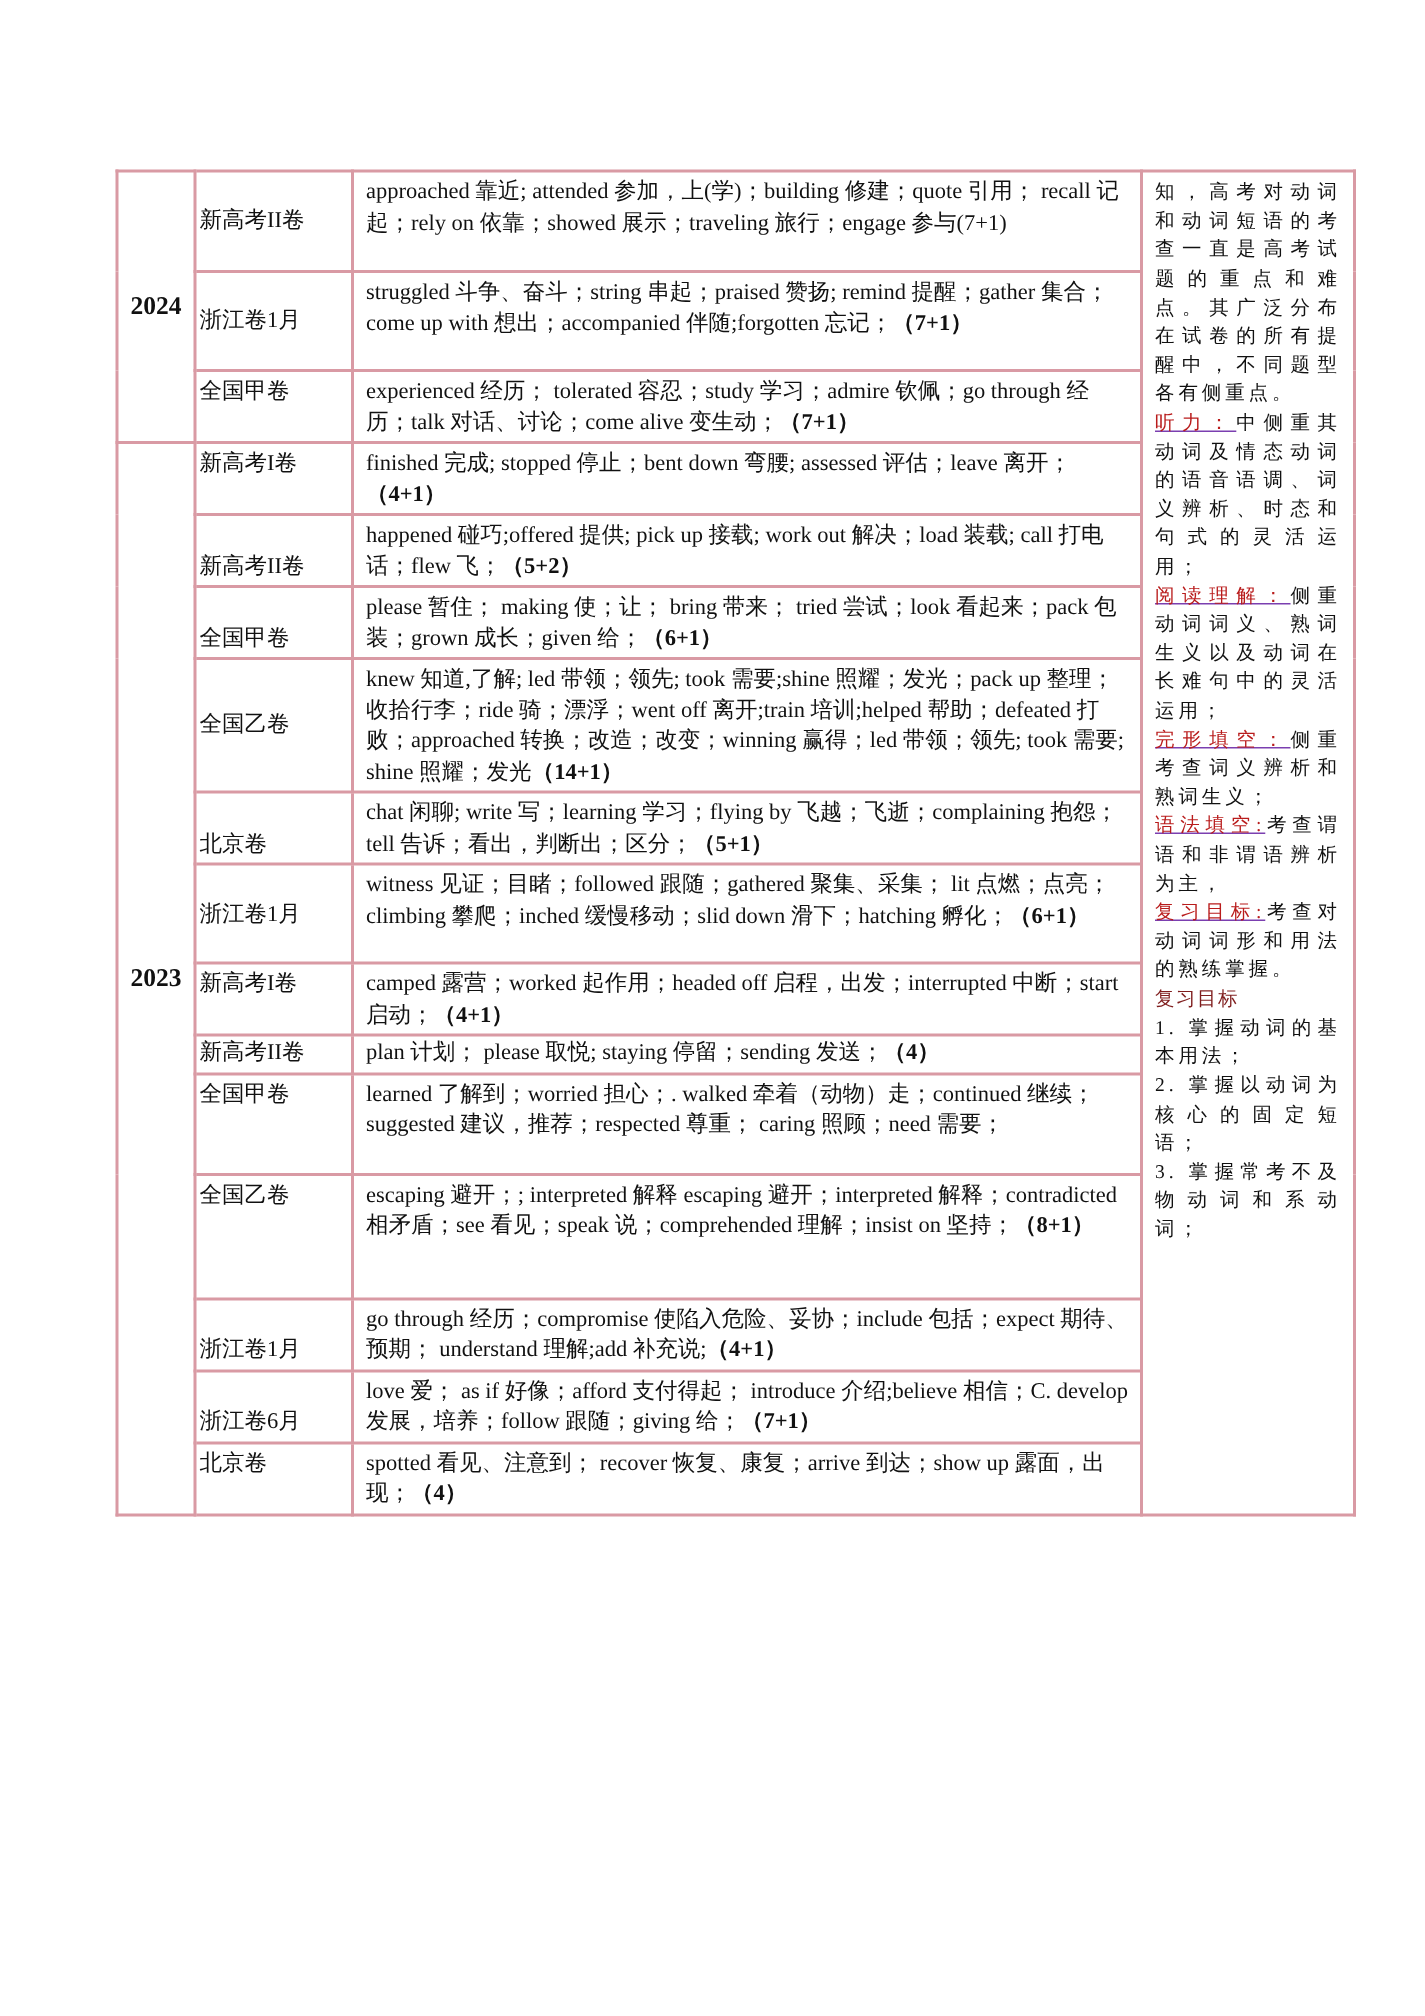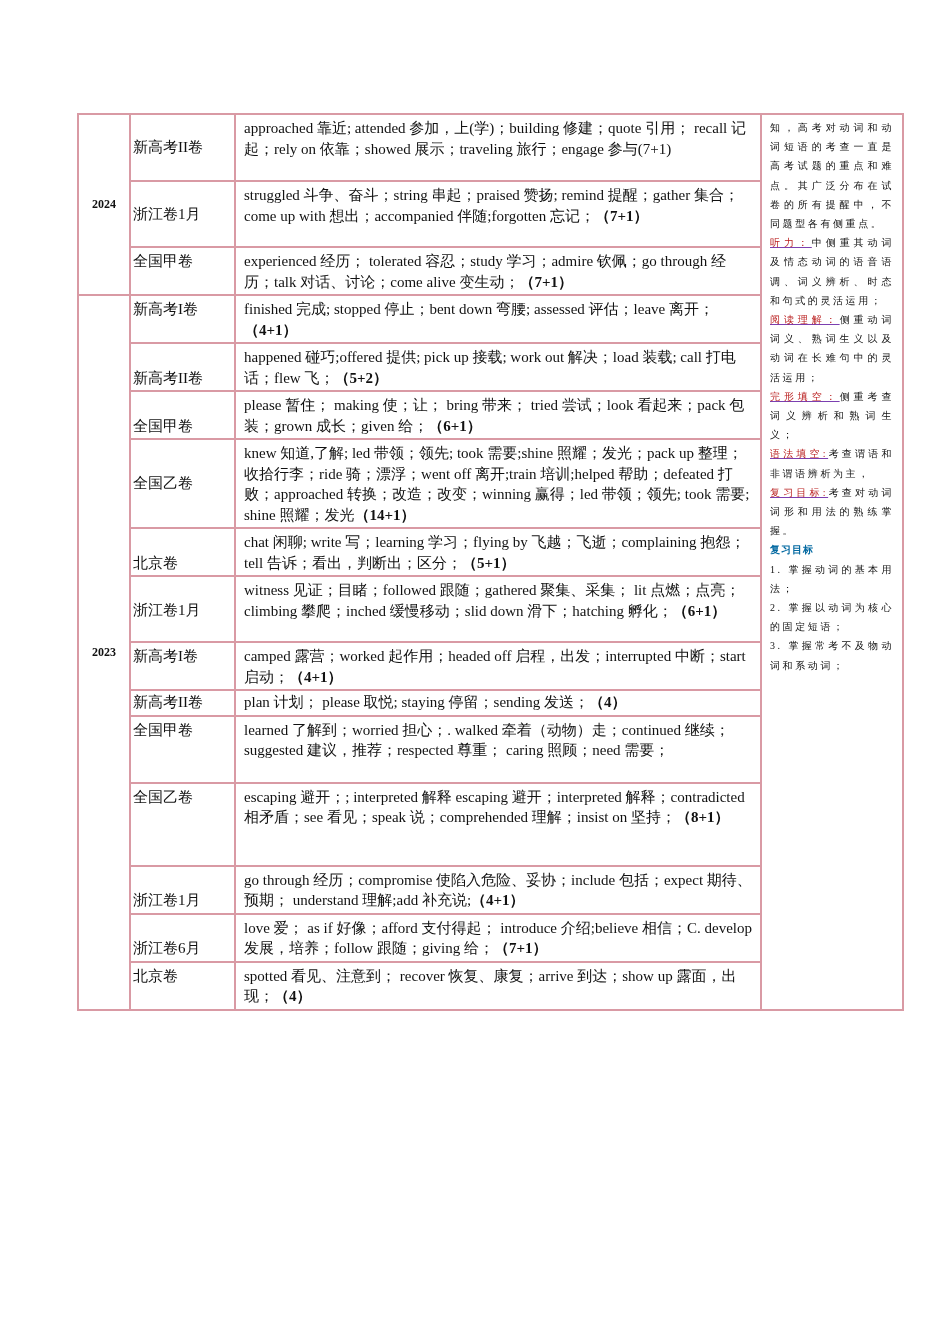--- a/index.html
+++ b/index.html
@@ -3,30 +3,30 @@
 <meta charset="utf-8">
 <style>
   html, body { margin:0; padding:0; background:#ffffff; }
   body { width:950px; height:1344px; position:relative; font-family:"Liberation Serif","DejaVu Serif",serif; color:#111; }
   #doc-table {
     position:absolute; left:77px; top:113px;
     border-collapse:collapse; table-layout:fixed;
     font-size:15px; line-height:20.5px;
   }
   #doc-table td { border:2px solid #d99aa4; vertical-align:top; padding:0;margin-left:24px; }
-  .c-year { width:50px; text-align:center; vertical-align:middle !important; font-weight:bold; font-size:12px; }
+  .c-year { width:50px; text-align:center; vertical-align:middle !important; font-weight:bold; font-size:17px; }
   .c-paper { width:103px; text-align:left; }
   .c-paper .txt { display:block; padding:3px 2px 0 2px; }
   .c-paper.bottom { vertical-align:bottom !important; }
   .c-paper.bottom .txt { padding:0 2px 2px 2px; }
   .c-words { width:508px; padding:3px 8px 2px 8px !important; }
   .c-words .count { font-weight:bold; }
-  .c-side { width:124px; padding:3px 8px 4px 8px !important; text-align:justify; text-justify:inter-ideograph; letter-spacing:2.6px; line-height:19.2px; font-size:10px; }
+  .c-side { width:124px; padding:3px 8px 4px 8px !important; text-align:justify; text-justify:inter-ideograph; letter-spacing:2.6px; line-height:19.2px; font-size:13px; }
   .side-label { color:#b91c1c; text-decoration:underline; text-decoration-color:#7b3fb0; font-weight:normal; }
-  .side-heading { color:#0369a1; font-weight:bold; display:block; letter-spacing:1px; }
+  .side-heading { color:#7f1d1d; font-weight:normal; display:block; letter-spacing:1px; }
   .side-block { display:block; }
 </style>
 </head>
 <body>
 
 <table id="doc-table">
   <tbody>
 
     <tr style="height:67px">
       <td class="c-year" rowspan="3">2024</td>

